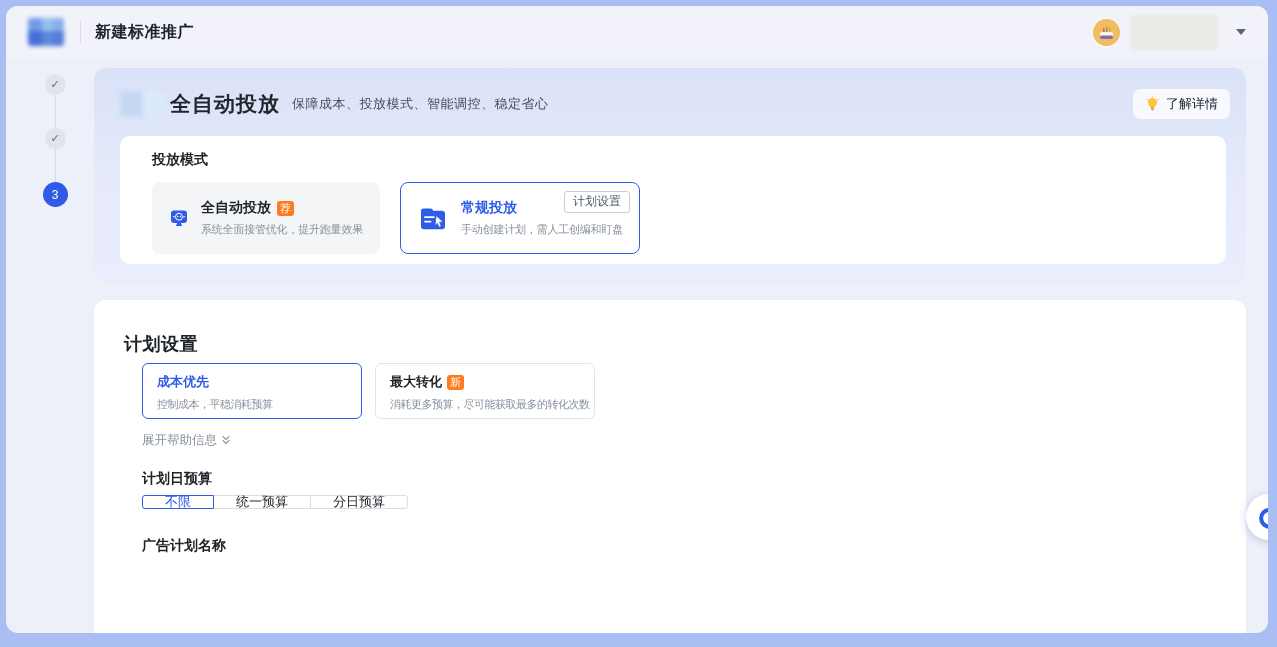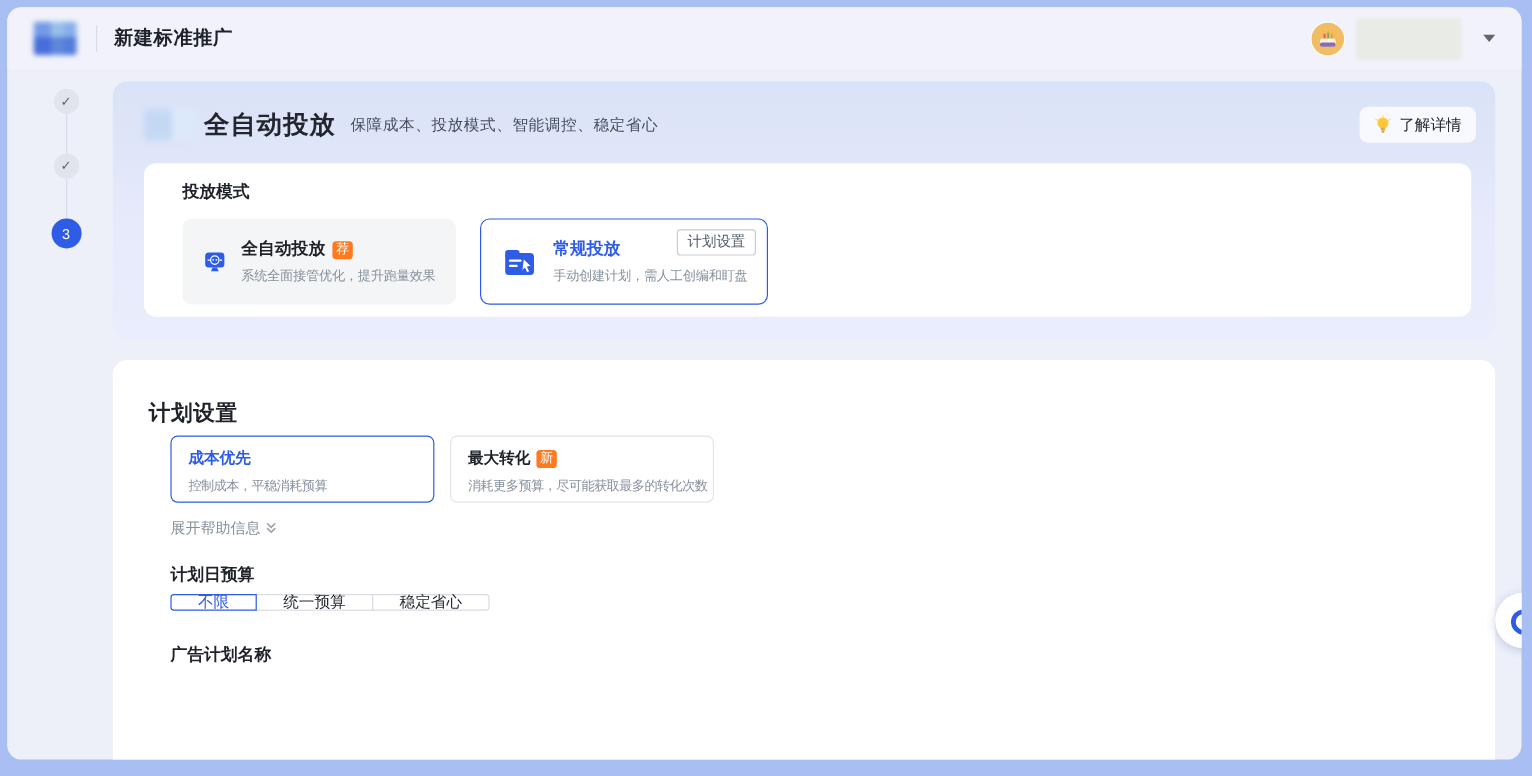--- a/index.html
+++ b/index.html
@@ -250,21 +250,21 @@
         <span>展开帮助信息</span>
         <svg width="10" height="11" viewBox="0 0 10 11">
           <path d="M2 1.5 l3 3 l3 -3 M2 5.5 l3 3 l3 -3" fill="none" stroke="#9aa1ac" stroke-width="1.3" stroke-linecap="round" stroke-linejoin="round"></path>
         </svg>
       </div>
 
       <div class="form-label">计划日预算</div>
       <div class="segmented">
         <div class="seg-cell selected">不限</div>
         <div class="seg-cell">统一预算</div>
-        <div class="seg-cell">稳定省心</div>
+        <div class="seg-cell">分日预算</div>
       </div>
 
       <div class="form-label name-label">广告计划名称</div>
 
     </div>
   </div>
 
   <div class="floating-widget">
     <svg width="28" height="28" viewBox="0 0 28 28">
       <path d="M22 11 a8.5 8.5 0 1 0 1 6" fill="none" stroke="#2e5ce6" stroke-width="4" stroke-linecap="round"></path>

